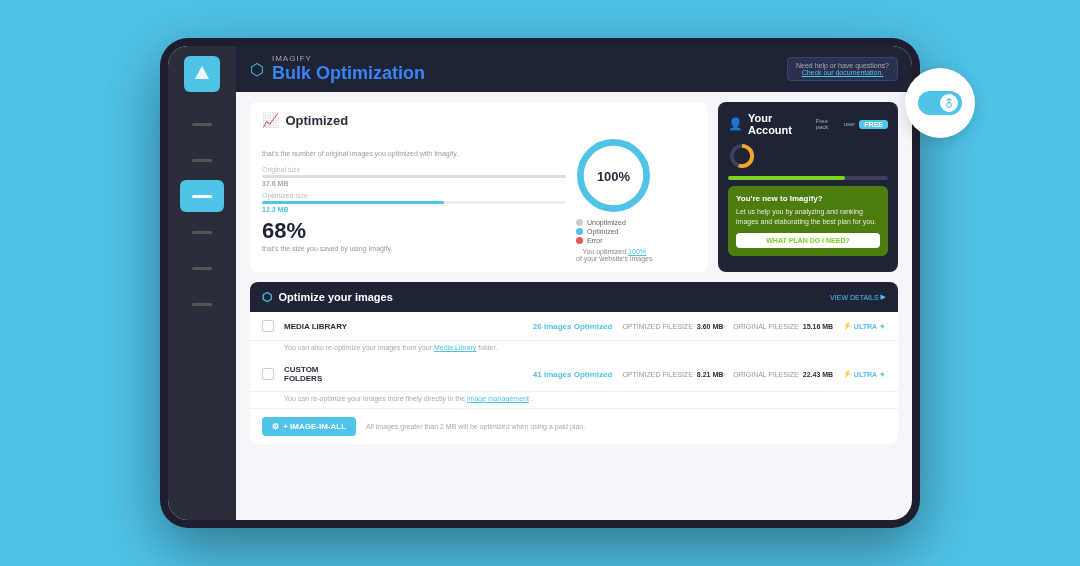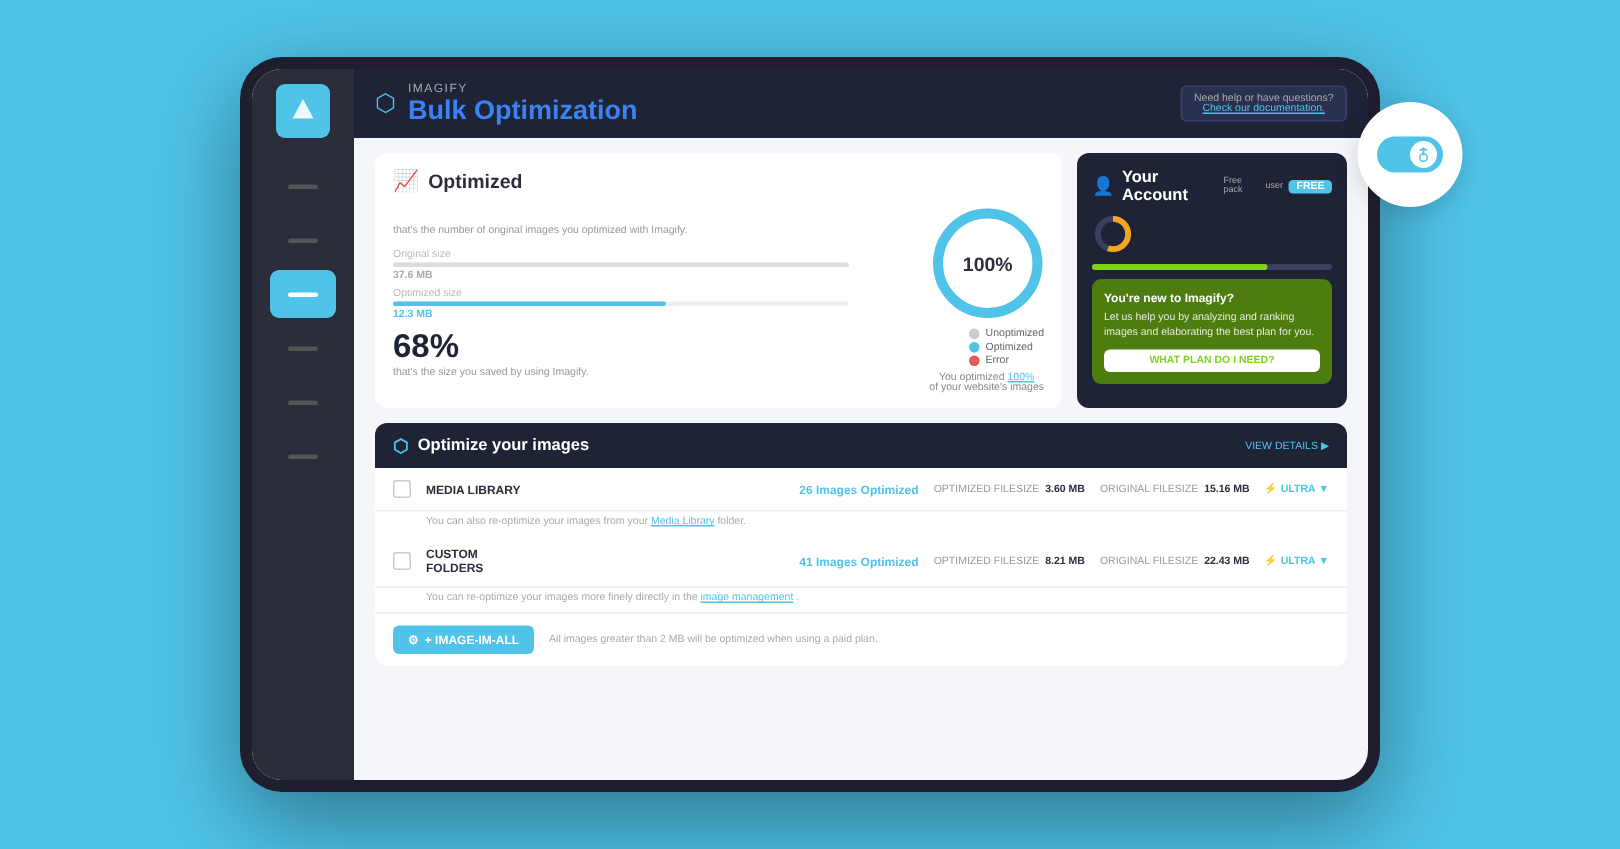--- a/index.html
+++ b/index.html
@@ -258,21 +258,21 @@
     .saved-desc {
       font-size: 7px;
       color: #999;
       line-height: 1.3;
     }
 
     
     .donut-area {
       display: flex;
       flex-direction: column;
-      align-items: flex-end;
+      align-items: flex-start;
       justify-content: center;
       width: 120px;
       flex-shrink: 0;
     }
 
     .donut-container {
       position: relative;
       width: 75px;
       height: 75px;
     }

